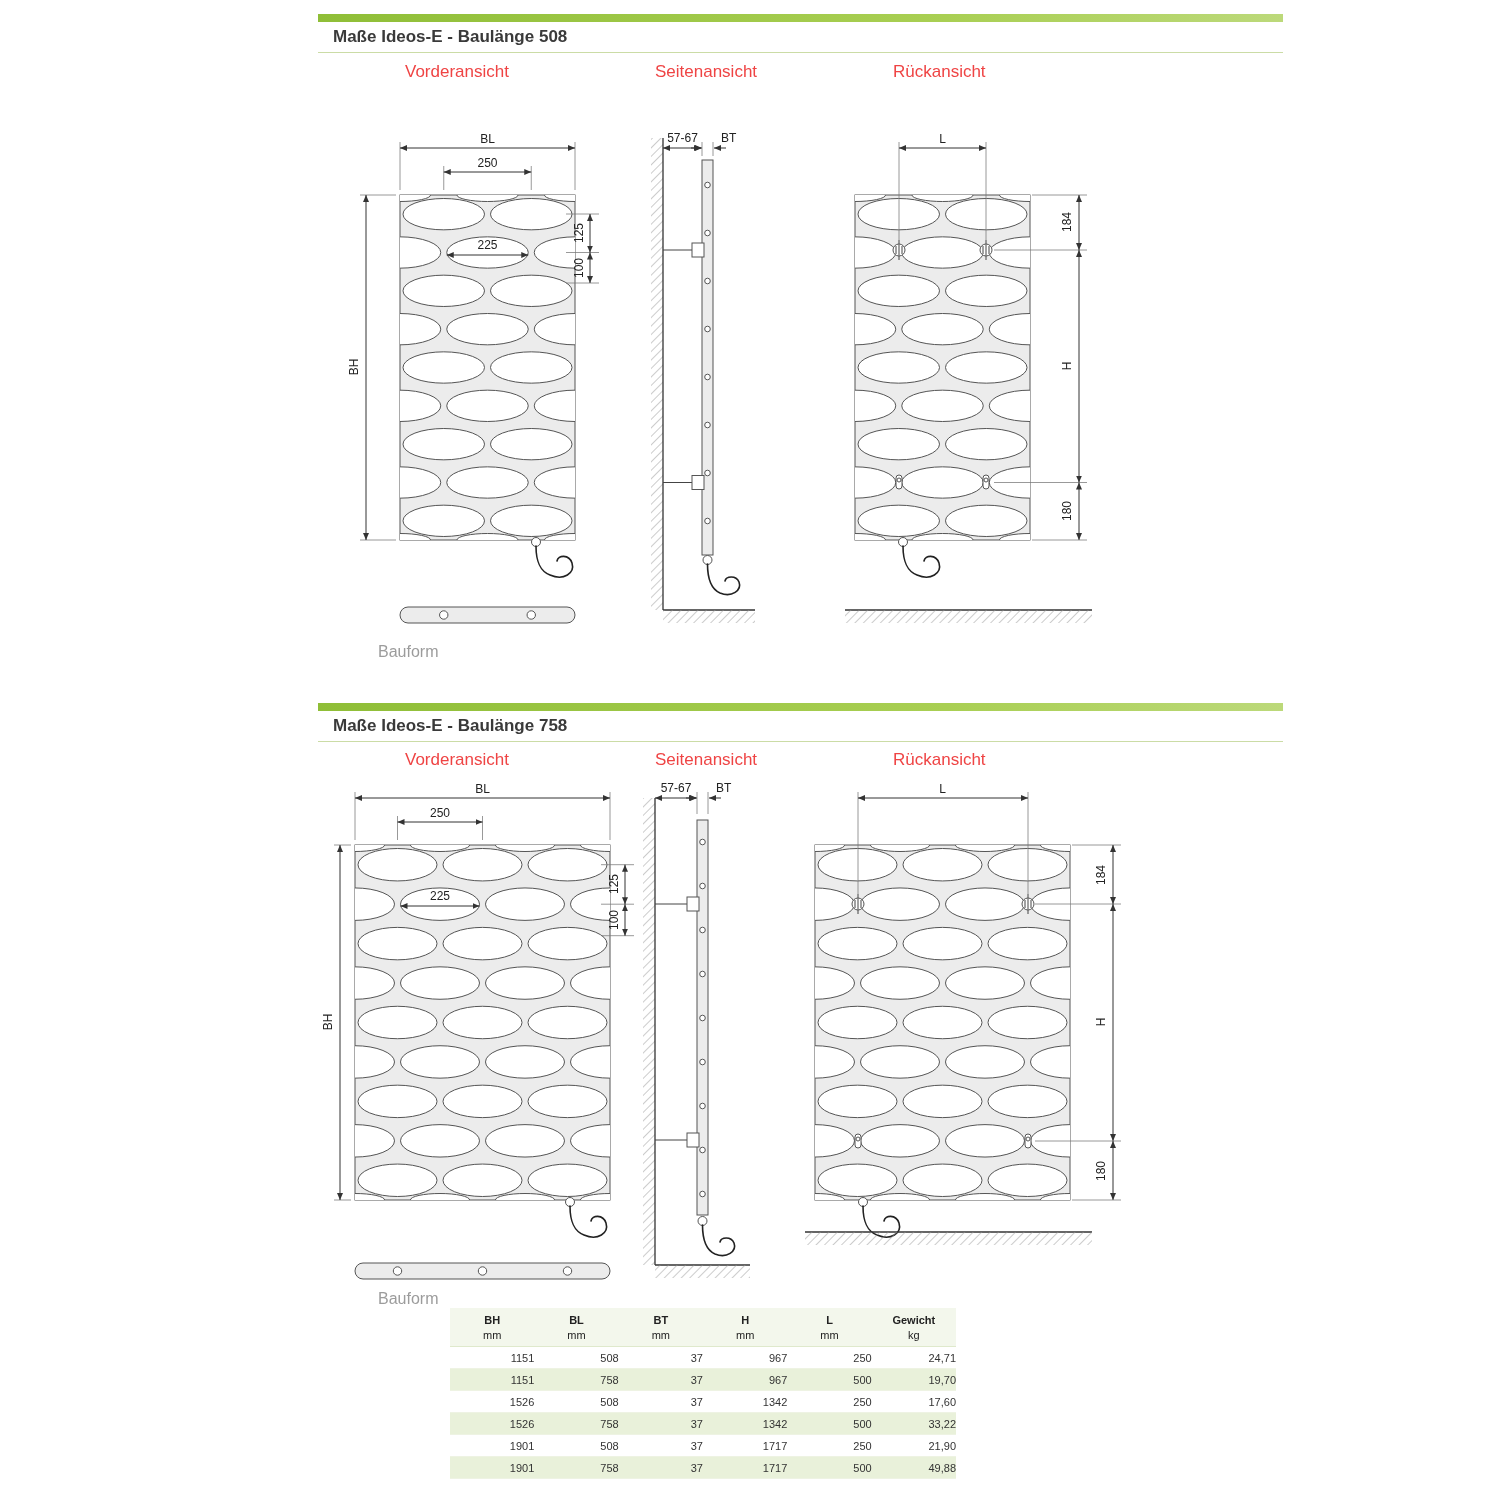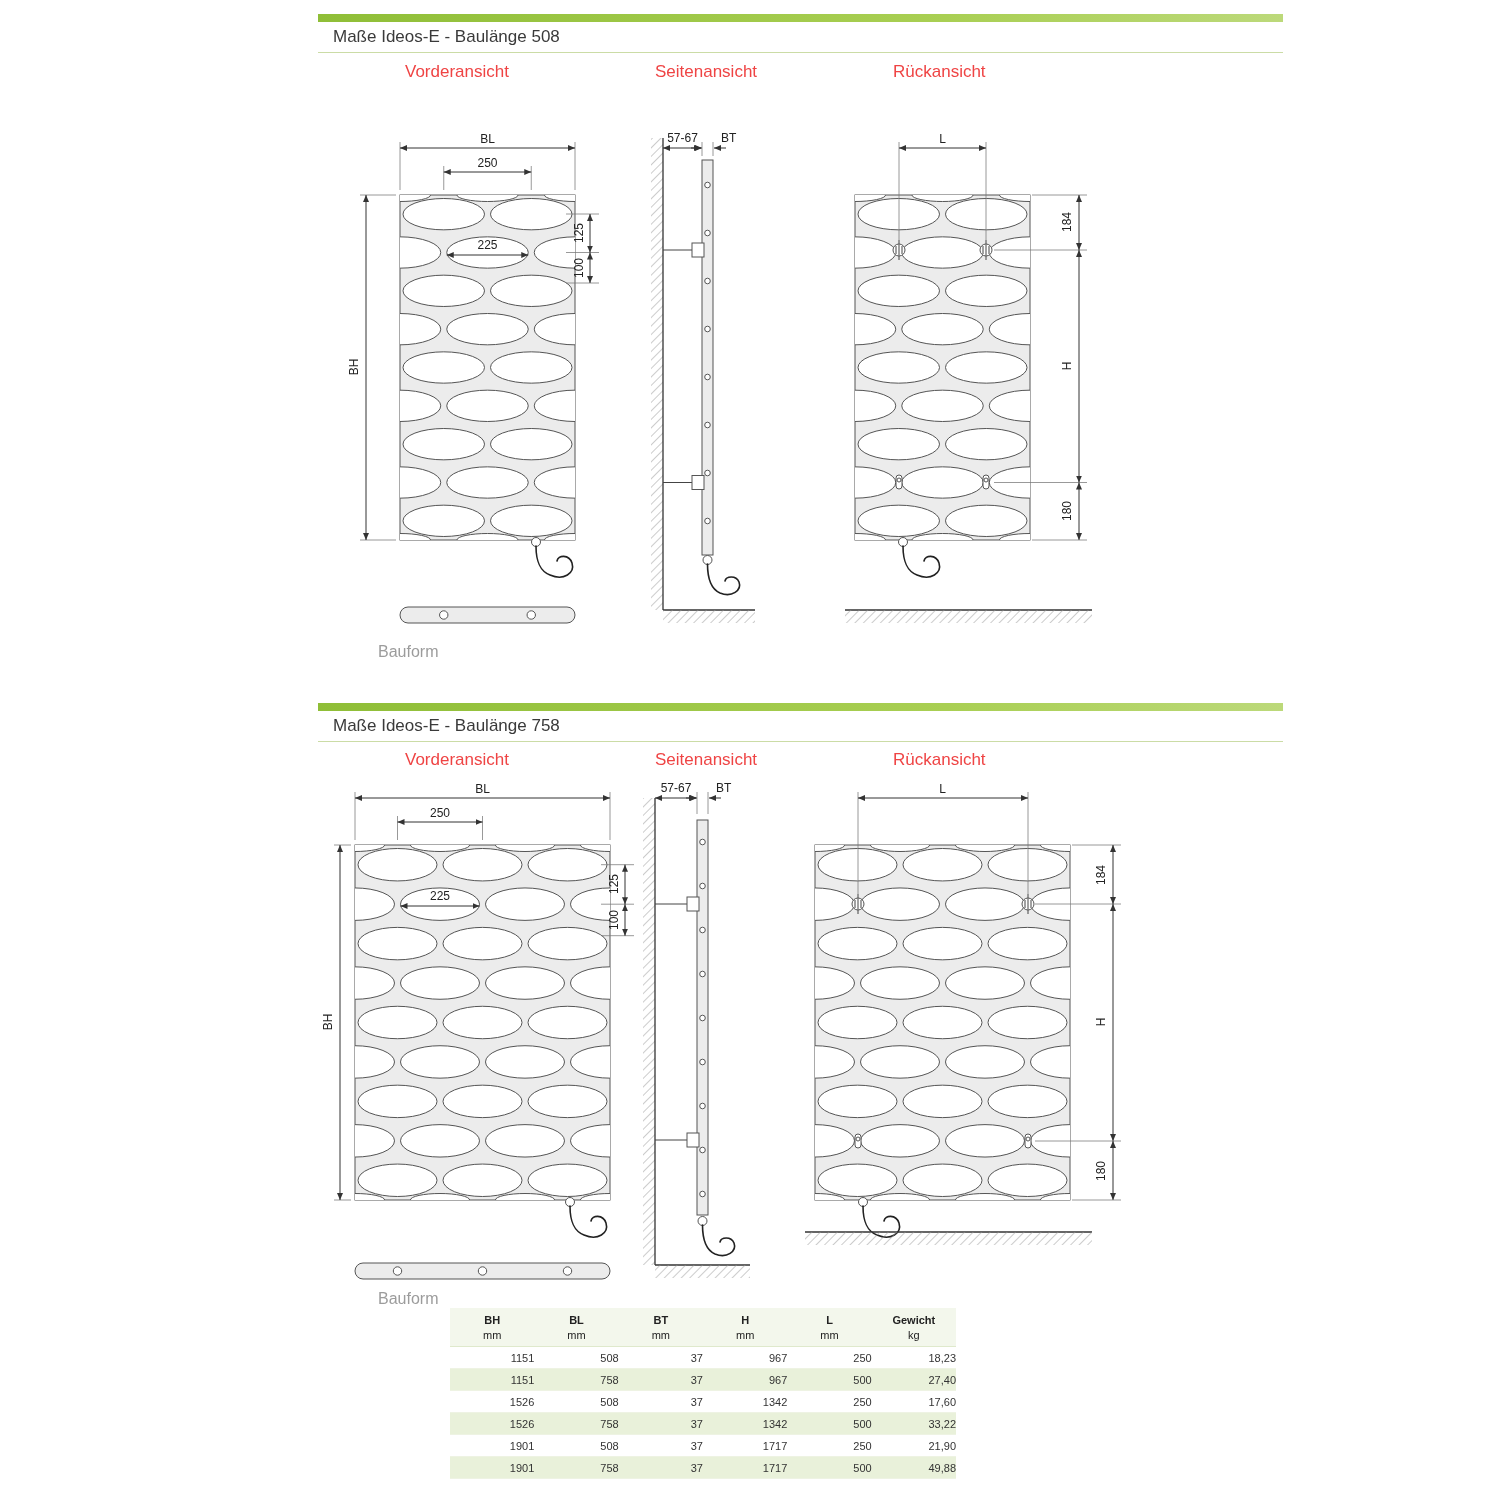--- a/index.html
+++ b/index.html
@@ -1,20 +1,20 @@
 <!DOCTYPE html>
 <html><head>
 <meta charset="utf-8">
 <style>
   html,body{margin:0;padding:0;background:#fff;}
   .page{position:relative;width:1500px;height:1500px;background:#fff;
         font-family:"Liberation Sans",sans-serif;overflow:hidden;}
   .accent-bar{position:absolute;left:318px;width:965px;height:8px;
         background:linear-gradient(90deg,#8fbe37 0%,#a9cf53 65%,#bcd97a 100%);}
-  .sec-title{position:absolute;left:333px;font-size:17px;font-weight:normal;color:#3a3a3a;}
+  .sec-title{position:absolute;left:333px;font-size:17px;font-weight:bold;color:#3a3a3a;}
   .sec-rule{position:absolute;left:318px;width:965px;height:1px;background:#cbdca6;}
   .view-label{position:absolute;font-size:17px;color:#ef4444;}
   .bauform-label{position:absolute;font-size:16px;color:#9c9c9c;}
   svg.drawing{position:absolute;left:318px;}
 
   .panel{fill:#ececec;stroke:#555;stroke-width:1;}
   .hole{fill:#fff;stroke:#555;stroke-width:1;}
   .dim{stroke:#333;stroke-width:1;fill:none;}
   .ext{stroke:#777;stroke-width:0.75;}
   .lin{stroke:#444;stroke-width:1;}
@@ -486,29 +486,29 @@
           <div class="cu">kg</div>
       </div>
     </div>
     <div class="tbl-body">
       <div class="tbl-row">
         <div>1151</div>
           <div>508</div>
           <div>37</div>
         <div>967</div>
           <div>250</div>
-          <div>18,23</div>
+          <div>24,71</div>
       </div>
       <div class="tbl-row">
         <div>1151</div>
           <div>758</div>
           <div>37</div>
         <div>967</div>
           <div>500</div>
-          <div>27,40</div>
+          <div>19,70</div>
       </div>
       <div class="tbl-row">
         <div>1526</div>
           <div>508</div>
           <div>37</div>
         <div>1342</div>
           <div>250</div>
           <div>17,60</div>
       </div>
       <div class="tbl-row">

